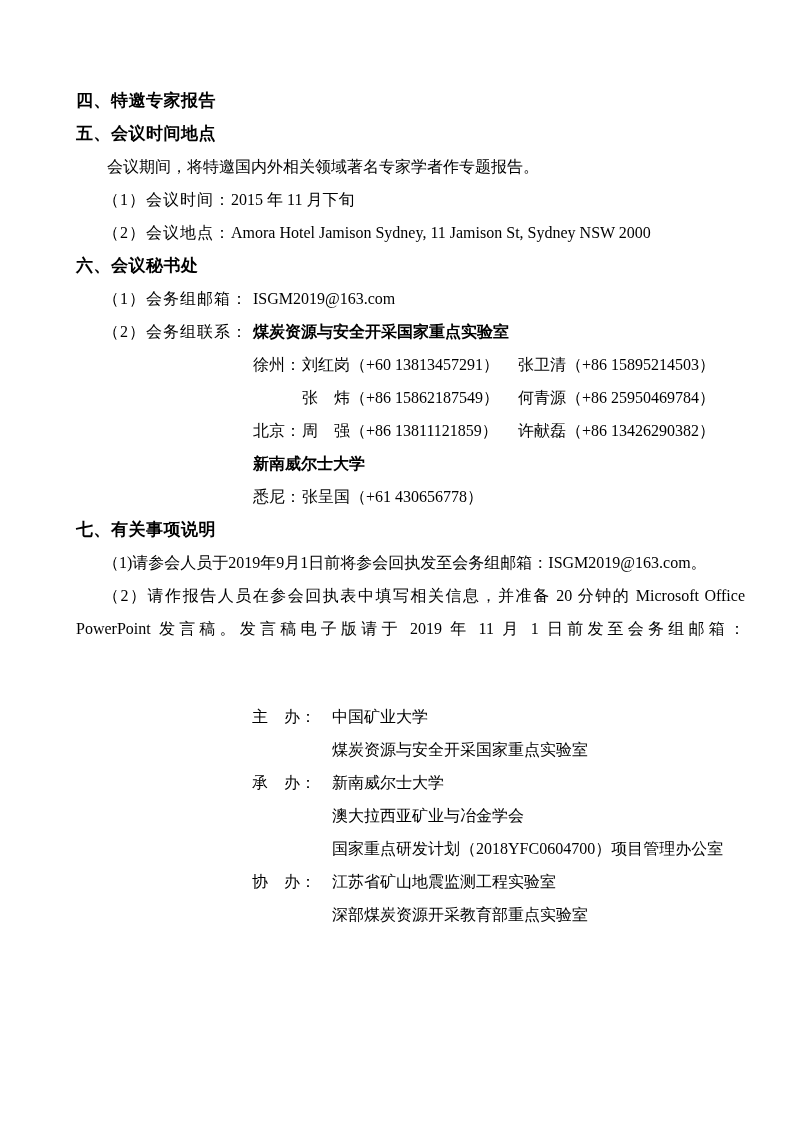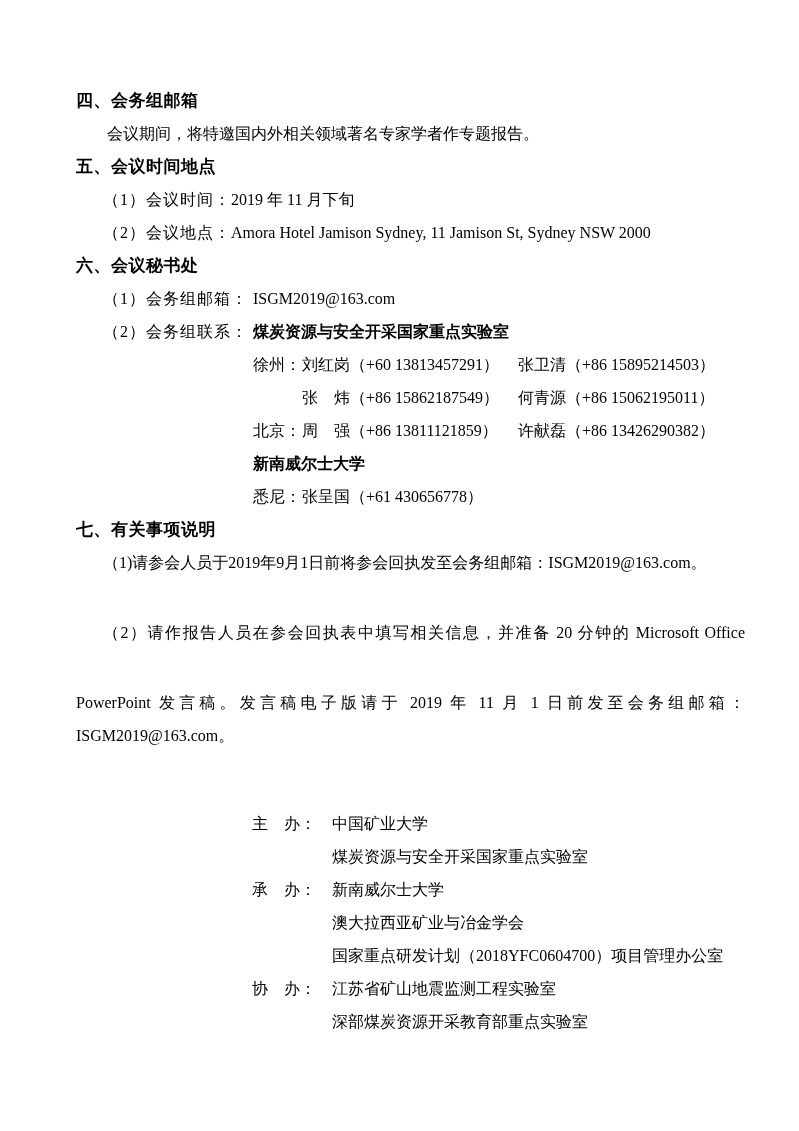--- a/index.html
+++ b/index.html
@@ -20,67 +20,66 @@
     font-weight:700;
   }
   .indent2{padding-left:31px;}          
   .item{padding-left:27px;}             
   .ls{letter-spacing:1px;}
   .flexrow{display:flex;}
   .lbl{width:150px;flex:0 0 150px;}
   .cont{padding-left:177px;}            
   .city{display:inline-block;width:49px;}
   .e1{display:inline-block;width:216px;}
-  .justify{white-space:normal;text-align:justify;text-align-last:justify;overflow:hidden;margin-top:37px;}
+  .justify{white-space:normal;text-align:justify;text-align-last:justify;overflow:hidden;}
   .org{margin-top:55px;padding-left:176px;}  
   .group{display:flex;gap:20px;}
   .glabel{width:60px;flex:0 0 60px;}
   .gitems{flex:1;}
 </style>
 </head>
 <body>
 
 <div class="page">
   <div class="content">
 
-    <div class="row h">四、会务组邮箱</div>
+    <div class="row h">四、特邀专家报告</div>
+    <div class="row h">五、会议时间地点</div>
+
     <div class="row indent2">会议期间，将特邀国内外相关领域著名专家学者作专题报告。</div>
-
-    <div class="row h">五、会议时间地点</div>
-    <div class="row item"><span class="ls">（1）会议时间：</span><span>2019 年 11 月下旬</span></div>
+    <div class="row item"><span class="ls">（1）会议时间：</span><span>2015 年 11 月下旬</span></div>
     <div class="row item"><span class="ls">（2）会议地点：</span><span>Amora Hotel Jamison Sydney, 11 Jamison St, Sydney NSW 2000</span></div>
 
     <div class="row h">六、会议秘书处</div>
     <div class="row item flexrow">
       <span class="lbl ls">（1）会务组邮箱：</span>
       <span>ISGM2019@163.com</span>
     </div>
     <div class="row item flexrow">
       <span class="lbl ls">（2）会务组联系：</span>
       <span class="b">煤炭资源与安全开采国家重点实验室</span>
     </div>
 
     <div class="row cont">
       <span class="city">徐州：</span><span class="e1"><span>刘红岗</span><span>（+60 13813457291）</span></span><span><span>张卫清</span><span>（+86 15895214503）</span></span>
     </div>
     <div class="row cont">
-      <span class="city"></span><span class="e1"><span>张　炜</span><span>（+86 15862187549）</span></span><span><span>何青源</span><span>（+86 15062195011）</span></span>
+      <span class="city"></span><span class="e1"><span>张　炜</span><span>（+86 15862187549）</span></span><span><span>何青源</span><span>（+86 25950469784）</span></span>
     </div>
     <div class="row cont">
       <span class="city">北京：</span><span class="e1"><span>周　强</span><span>（+86 13811121859）</span></span><span><span>许献磊</span><span>（+86 13426290382）</span></span>
     </div>
 
     <div class="row cont b">新南威尔士大学</div>
     <div class="row cont"><span class="city">悉尼：</span><span>张呈国</span><span>（+61 430656778）</span></div>
 
     <div class="row h">七、有关事项说明</div>
     <div class="row item">（1)请参会人员于2019年9月1日前将参会回执发至会务组邮箱：ISGM2019@163.com。</div>
     <div class="row item justify">（2）请作报告人员在参会回执表中填写相关信息，并准备 20 分钟的 Microsoft Office</div>
     <div class="row justify">PowerPoint 发言稿。发言稿电子版请于 2019 年 11 月 1 日前发至会务组邮箱：</div>
-    <div class="row">ISGM2019@163.com。</div>
 
     <div class="org">
       <div class="group">
         <div class="glabel row">主　办：</div>
         <div class="gitems">
           <div class="row">中国矿业大学</div>
           <div class="row">煤炭资源与安全开采国家重点实验室</div>
         </div>
       </div>
       <div class="group">

